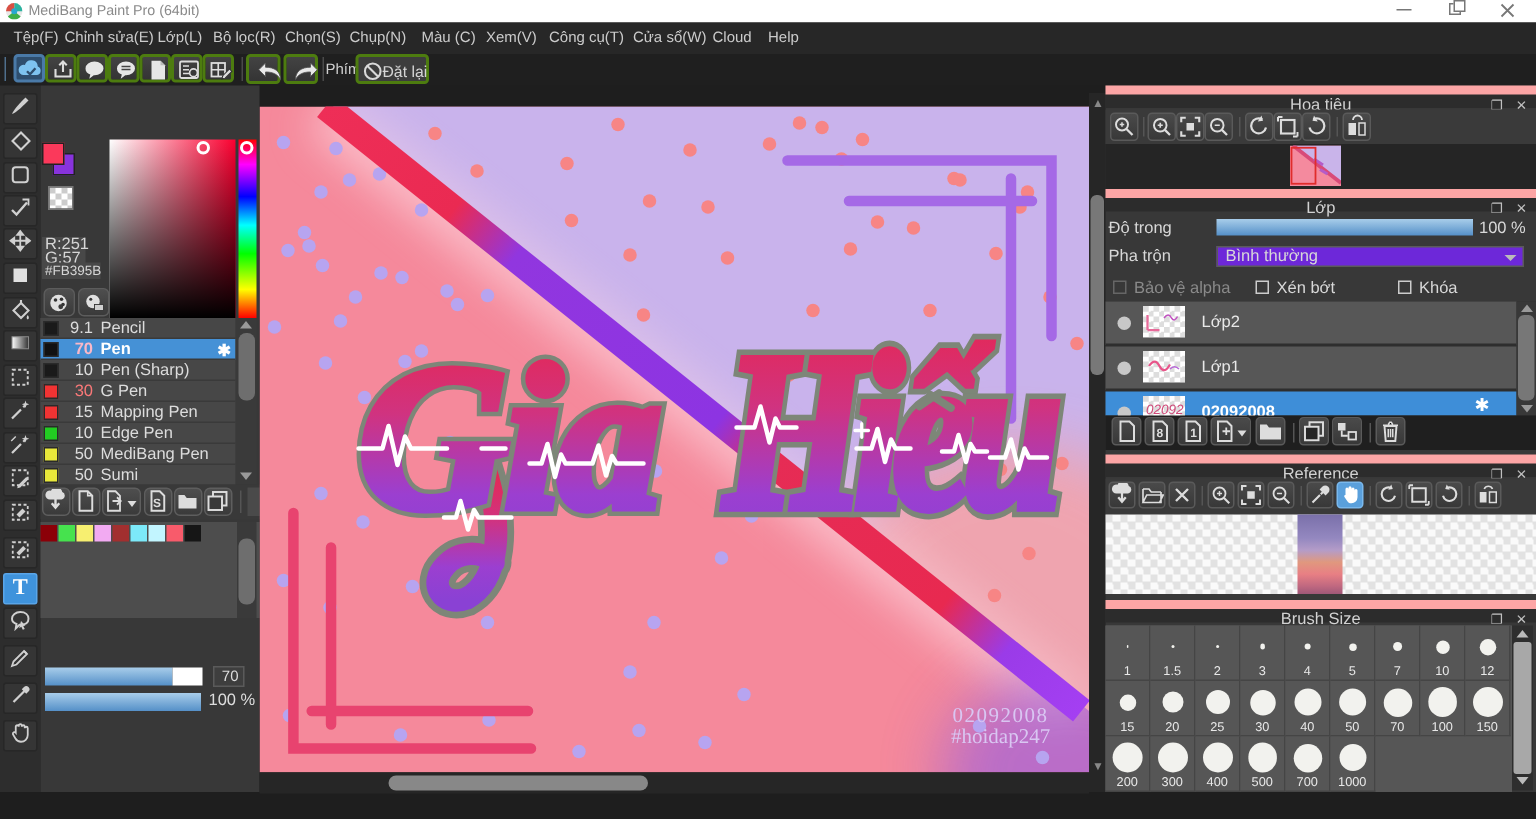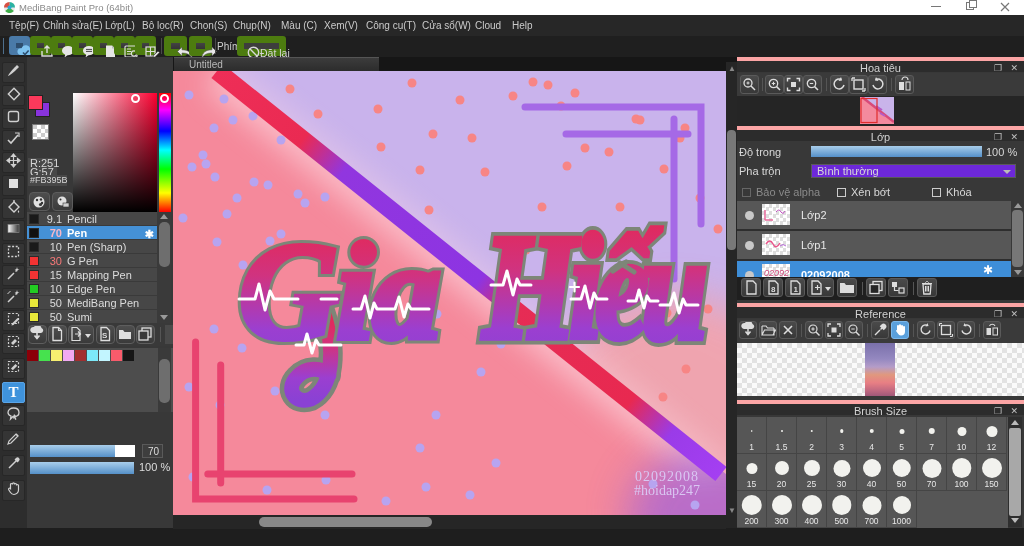--- a/index.html
+++ b/index.html
@@ -7,21 +7,21 @@
 .abs{position:absolute}
 
 #titlebar{left:0;top:0;width:1024px;height:15px;background:#fff;}
 #titletext{left:19px;top:2px;font-size:9.5px;color:#8a8a8a;}
 .winbtn{top:3px;color:#777;font-size:11px;line-height:9px}
 
 #menubar{left:0;top:15px;width:1024px;height:21px;background:#272727;color:#cbcbcb;font-size:10px;}
 #menubar span{position:absolute;top:5px;white-space:nowrap}
 
 #toolbar{left:0;top:36px;width:1024px;height:21px;background:#1f1f1f;}
-.tbtn{position:absolute;top:0;height:19px;background:linear-gradient(#434343,#343434);border:7px solid #4d7c0f;border-radius:3px;}
+.tbtn{position:absolute;top:0;height:19px;background:linear-gradient(#434343,#343434);border:2px solid #4d7c0f;border-radius:3px;}
 .tsep{position:absolute;top:2px;width:1px;height:16px;background:#4a4a4a;}
 
 #tools{left:0;top:57px;width:27px;height:471px;background:#2d2d2d;}
 .tool{position:absolute;left:2px;width:23px;height:21px;background:#353535;border:1px solid #272727;border-radius:2px;color:#c8c8c8;text-align:center}
 
 #leftpanel{left:27px;top:57px;width:146px;height:471px;background:#383838;}
 .ptitle{position:absolute;left:0;width:146px;height:19px;background:#f4f4f4;color:#9a9a9a;font-size:11px;line-height:19px;padding-left:7px;}
 .ptitle .sq{position:absolute;right:3px;top:3px;width:13px;height:13px;background:#dcdcdc;}
 .brow{position:relative;height:14px;line-height:14px;border-bottom:1px solid #3a3a3a;background:#474747}
 .bsw{position:absolute;left:2px;top:2px;width:10px;height:10px;border:1px solid #2a2a2a}
@@ -35,21 +35,21 @@
 
 #artwrap{left:173px;top:71px;width:553px;height:444px;}
 
 #vsb{left:726px;top:62px;width:11px;height:466px;background:#262626;}
 #hsb{left:173px;top:515px;width:553px;height:14px;background:#262626;}
 #hthumb{position:absolute;left:86px;top:2px;width:173px;height:10px;background:#888;border-radius:5px}
 #vthumb{position:absolute;left:1px;top:68px;width:9px;height:120px;background:#787878;border-radius:4px}
 .sbarrow{position:absolute;color:#888;font-size:8px}
 
 #rightpanels{left:737px;top:57px;width:287px;height:471px;background:#383838;}
-.rptitle{position:absolute;left:0;width:287px;height:15px;background:#2c2c2c;border-top:4px solid #fca5a5;color:#d2d2d2;font-size:11px;text-align:center;line-height:15px}
+.rptitle{position:absolute;left:0;width:287px;height:15px;background:#2c2c2c;border-top:6px solid #fca5a5;color:#d2d2d2;font-size:11px;text-align:center;line-height:15px}
 .rpicons{position:absolute;right:3px;color:#c0c0c0;font-size:9px;letter-spacing:3px}
 .rbtn{position:absolute;height:19px;background:linear-gradient(#4a4a4a,#383838);border:1px solid #5a5a5a;border-radius:3px;}
 .rsep{position:absolute;width:1px;height:13px;background:#555;}
 .cb{display:inline-block;width:9px;height:9px;border:1.5px solid #ccc;margin-right:5px;vertical-align:-1px}
 .lrow{position:absolute;left:0;width:274px;height:29px;background:#575757;border-bottom:1px solid #2e2e2e}
 .leye{position:absolute;left:8px;top:10px;width:9px;height:9px;border-radius:50%;background:#c8c8c8}
 .lthumb{position:absolute;left:25px;top:3px;width:28px;height:21px;background:conic-gradient(#fff 0 25%,#ddd 0 50%,#fff 0 75%,#ddd 0);background-size:7px 7px;overflow:hidden}
 .lname{position:absolute;left:64px;top:8px;color:#e8e8e8;font-size:11px}
 .bcell{position:absolute;width:30px;height:37px;background:#565656;border-right:1px solid #454545;border-bottom:1px solid #454545}
 .bcir{position:absolute;left:50%;border-radius:50%;background:#f2f2ee;transform:translateX(-50%)}
@@ -330,23 +330,20 @@
       <div style="position:absolute;left:131px;top:0;width:13px;height:64px;background:#3a3a3a">
           <div style="position:absolute;left:1px;top:11px;width:11px;height:44px;background:#6e6e6e;border-radius:5px"></div>
         </div>
     </div>
     <div class="abs" style="left:3px;top:388px;width:85px;height:12px;background:linear-gradient(#a8cdea,#5590c8)"></div>
     <div class="abs" style="left:88px;top:388px;width:20px;height:12px;background:#fff"></div>
     <div class="abs" style="left:115px;top:387px;width:21px;height:14px;background:#3e3e3e;border:1px solid #5a5a5a;color:#ddd;font-size:10px;text-align:right;line-height:13px;padding-right:3px">70</div>
     <div class="abs" style="left:3px;top:405px;width:104px;height:12px;background:linear-gradient(#a8cdea,#5590c8)"></div>
     <div class="abs" style="left:112px;top:404px;color:#ddd;font-size:11px">100 %</div>
   </div>
-  <div class="abs" id="tabbar">
-      <div id="tab">Untitled</div>
-    </div>
   <div class="abs" id="artwrap">
   <svg width="553" height="444" viewBox="0 0 553 444">
     <defs>
       <linearGradient id="stripeg" gradientUnits="userSpaceOnUse" x1="44" y1="0" x2="548" y2="403">
         <stop offset="0" stop-color="#ee2e57"></stop>
             <stop offset=".17" stop-color="#ea2a52"></stop>
         <stop offset=".25" stop-color="#9136df"></stop>
             <stop offset=".52" stop-color="#8d34e2"></stop>
         <stop offset=".59" stop-color="#e62c55"></stop>
             <stop offset=".82" stop-color="#e82950"></stop>

